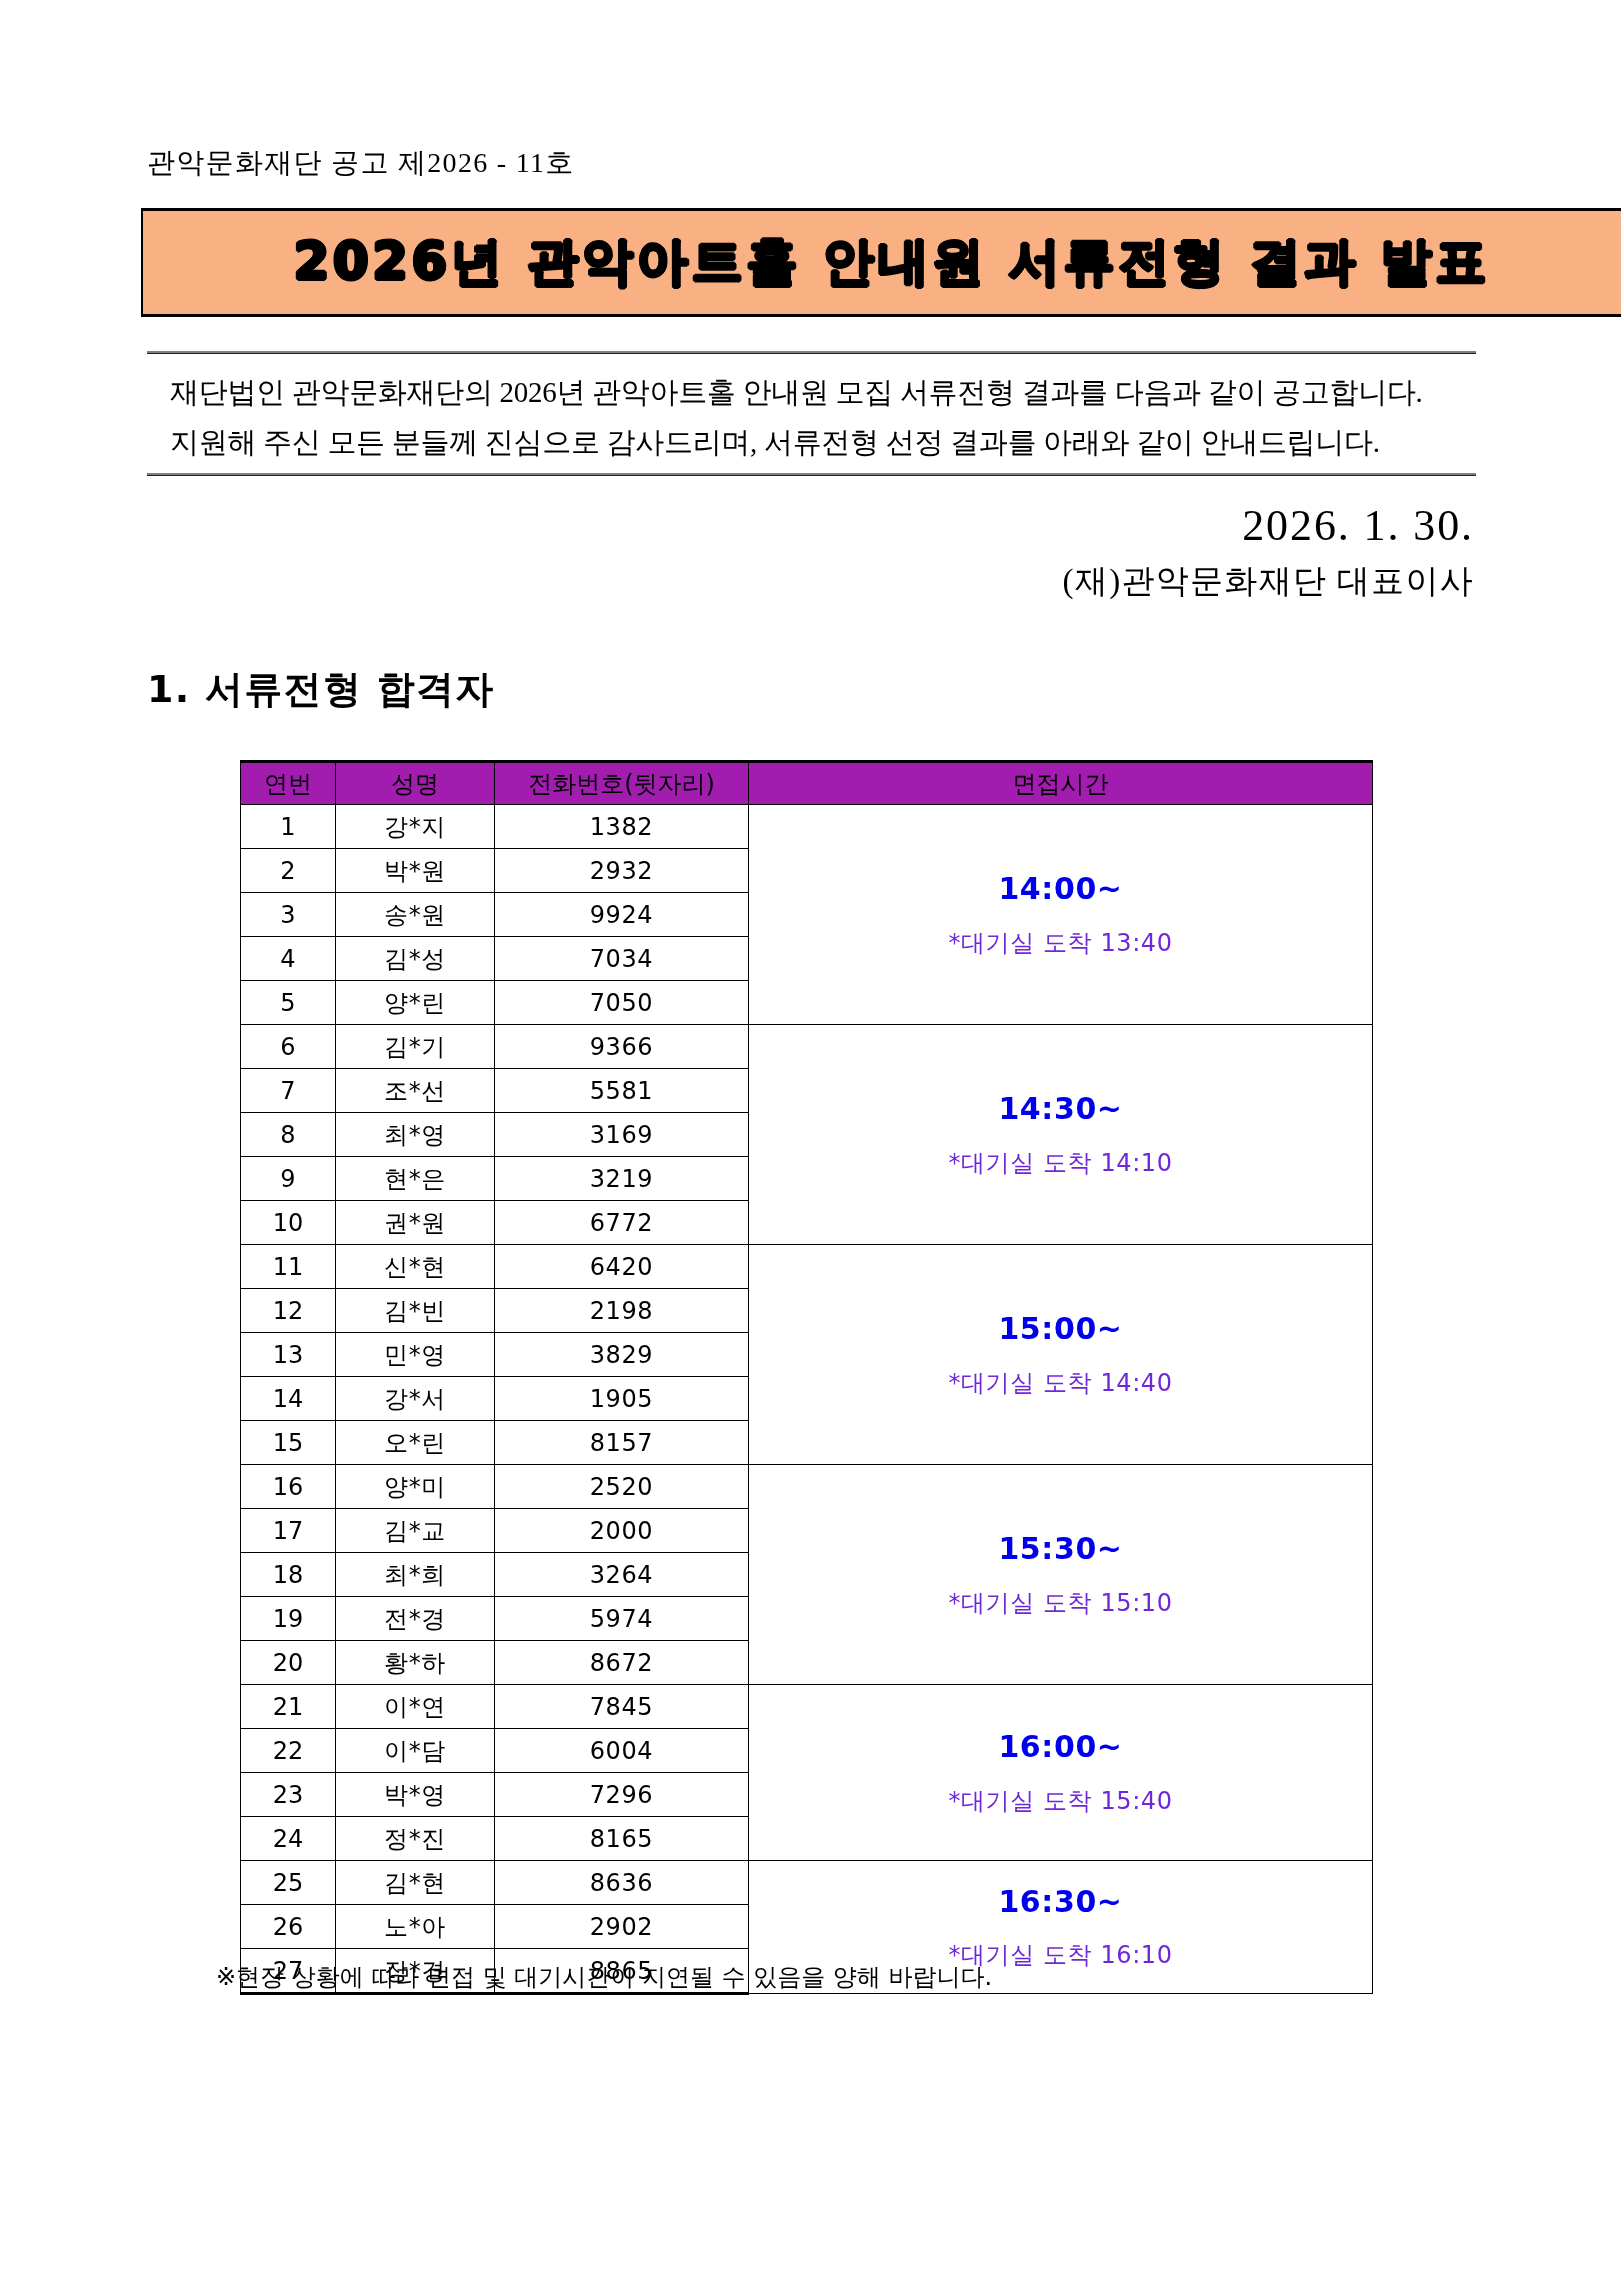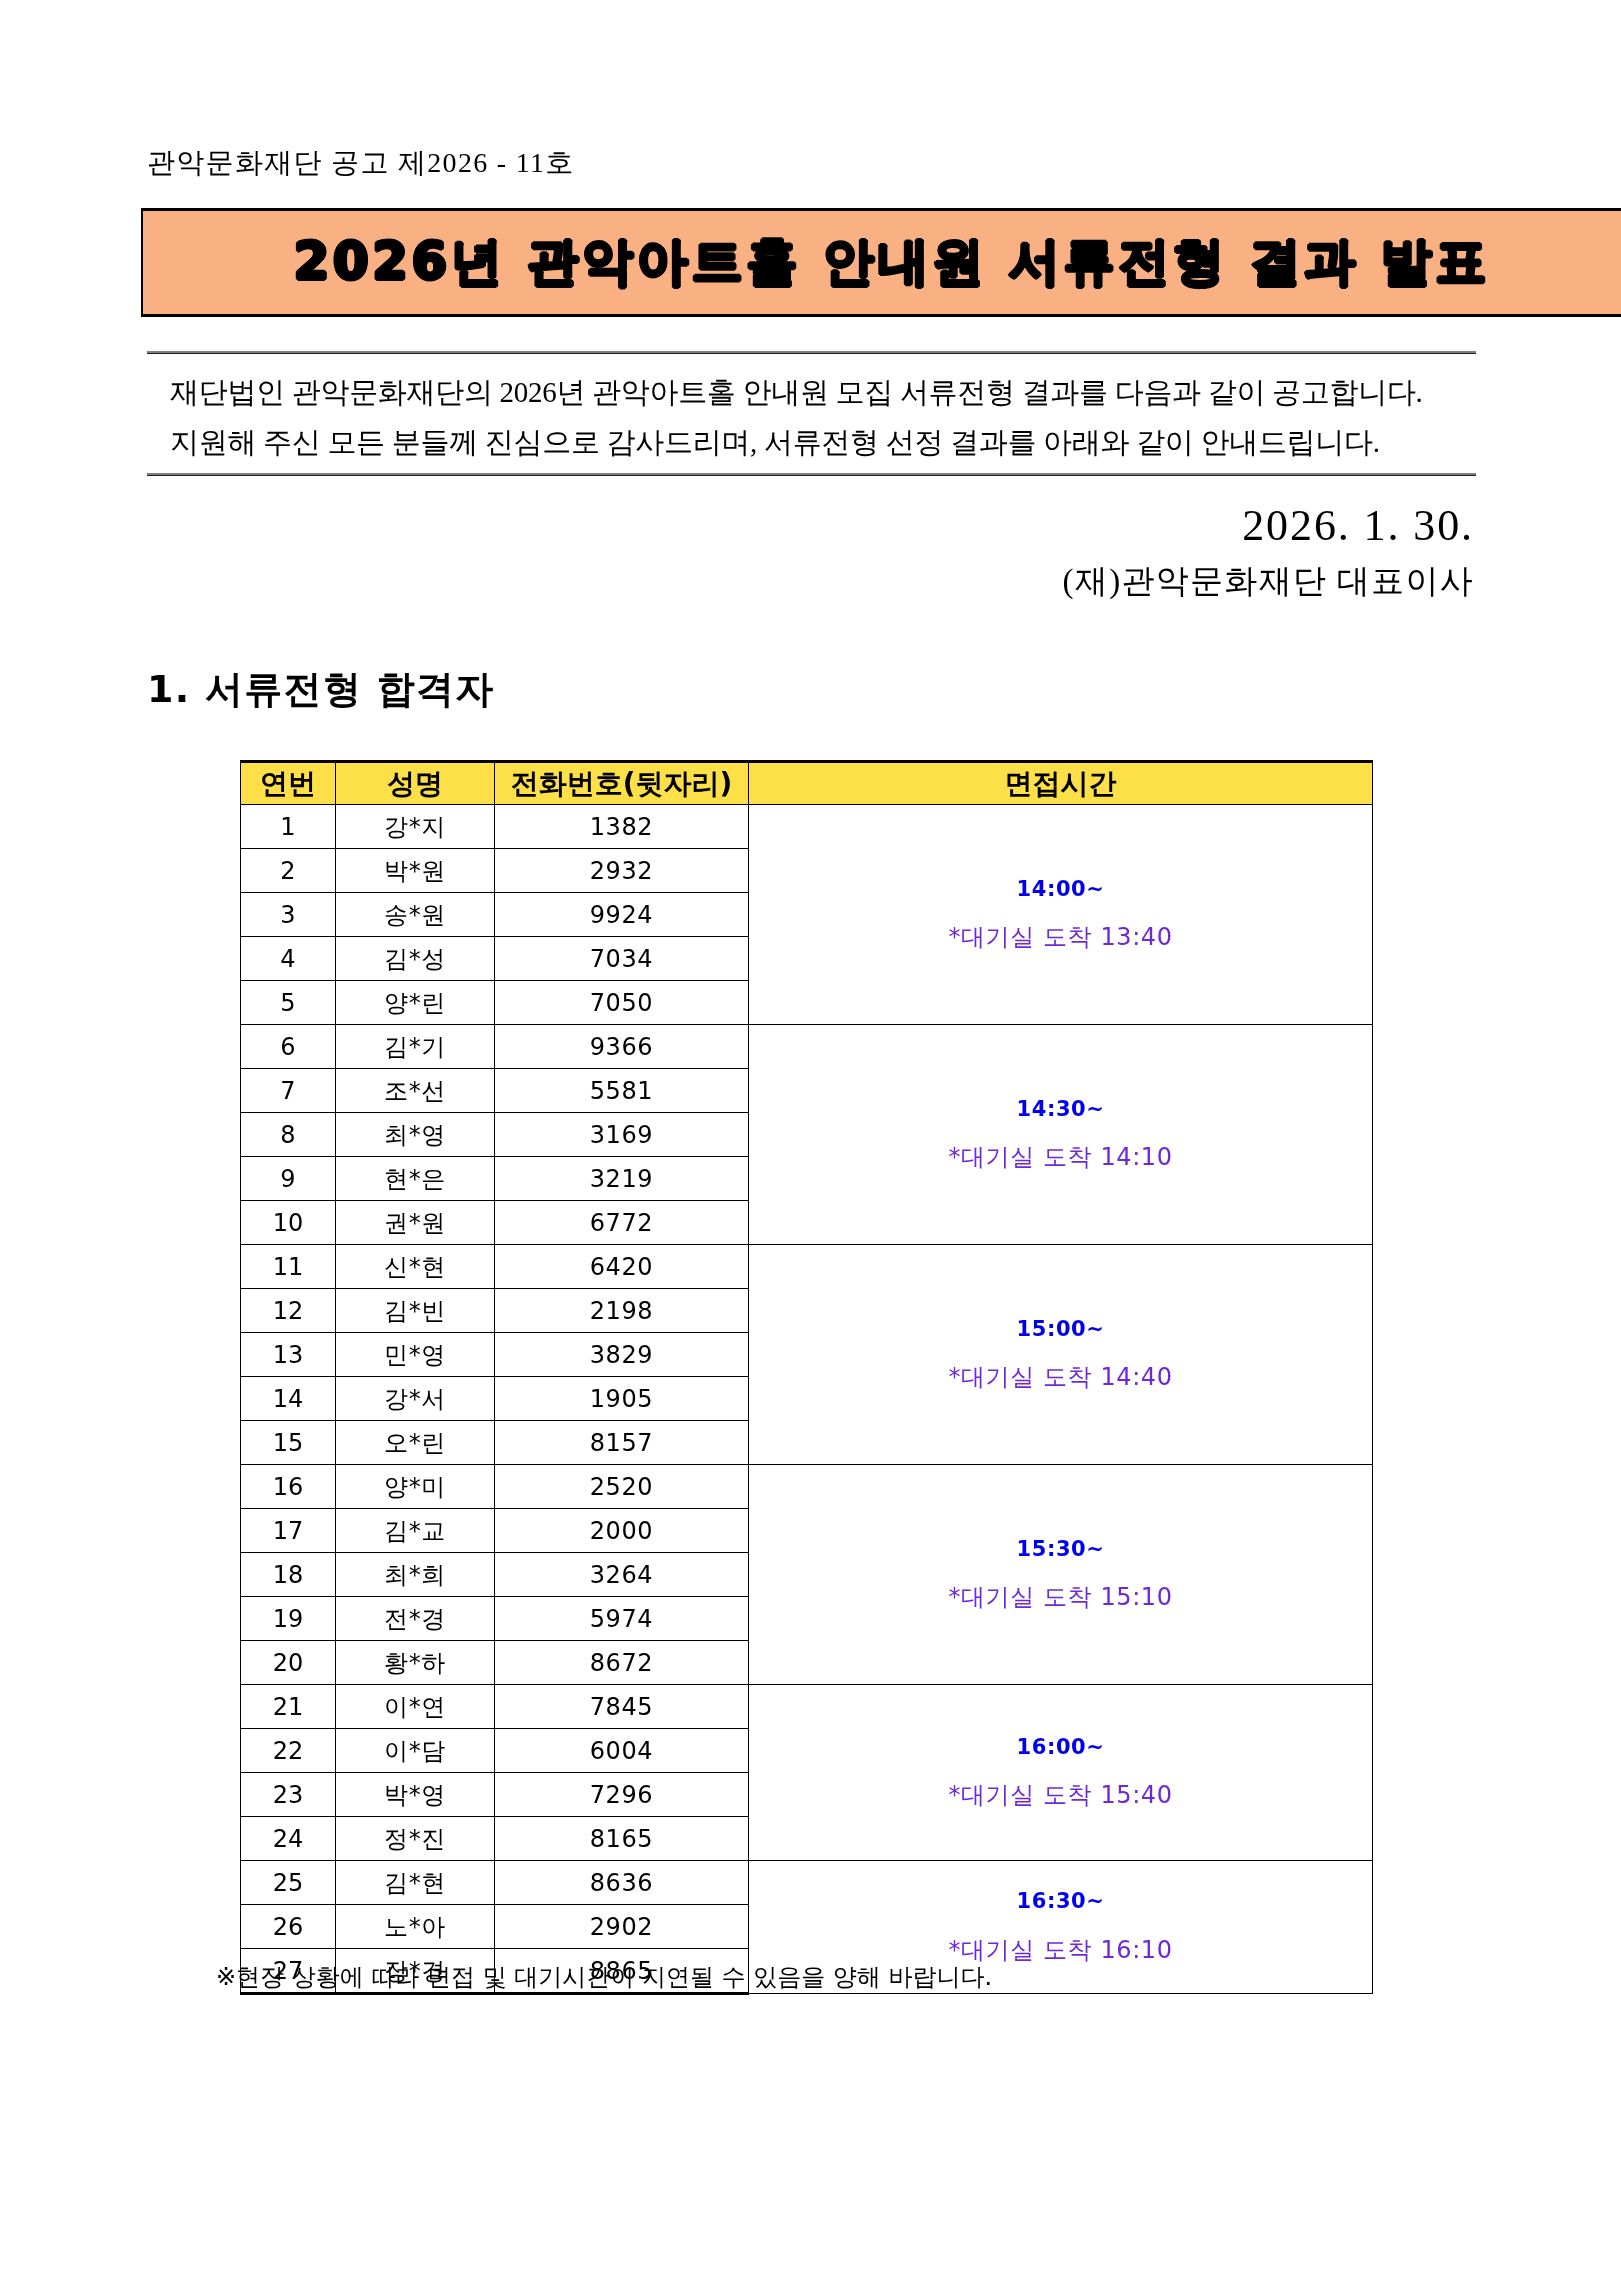--- a/index.html
+++ b/index.html
@@ -136,24 +136,24 @@
     table-layout: fixed;
   }
   table.result-table th,
   table.result-table td {
     border: 1.3px solid #000000;
     text-align: center;
     vertical-align: middle;
     padding: 0;
   }
   table.result-table thead th {
-    background: #fde047;
-    font-family: "DejaVu Sans", "Liberation Sans", sans-serif;
-    font-size: 28px;
-    font-weight: bold;
+    background: #a21caf;
+    font-family: "DejaVu Sans", "Liberation Sans", sans-serif;
+    font-size: 24px;
+    font-weight: normal;
     height: 41px;
     letter-spacing: 0px;
     border-top: 3.2px solid #000;
     border-bottom: 1.3px solid #000;
   }
   table.result-table tbody td {
     height: 43px;
     font-family: "DejaVu Sans", "Liberation Sans", sans-serif;
     font-size: 24px;
     font-weight: normal;
@@ -176,21 +176,21 @@
   tr.group-start td.phone-cell {
     border-top: 1.9px solid #000;
   }
   tr.last-row td {
     border-bottom: 3.2px solid #000;
   }
   .time-main {
     display: block;
     color: #0000ee;
     font-weight: bold;
-    font-size: 21px;
+    font-size: 30px;
     font-family: "DejaVu Sans", "Liberation Sans", sans-serif;
     letter-spacing: 0.6px;
     line-height: 1.2;
   }
   .time-sub {
     display: block;
     color: #6d28d9;
     font-size: 24px;
     font-family: "DejaVu Sans", "Liberation Sans", sans-serif;
     letter-spacing: 0.6px;

